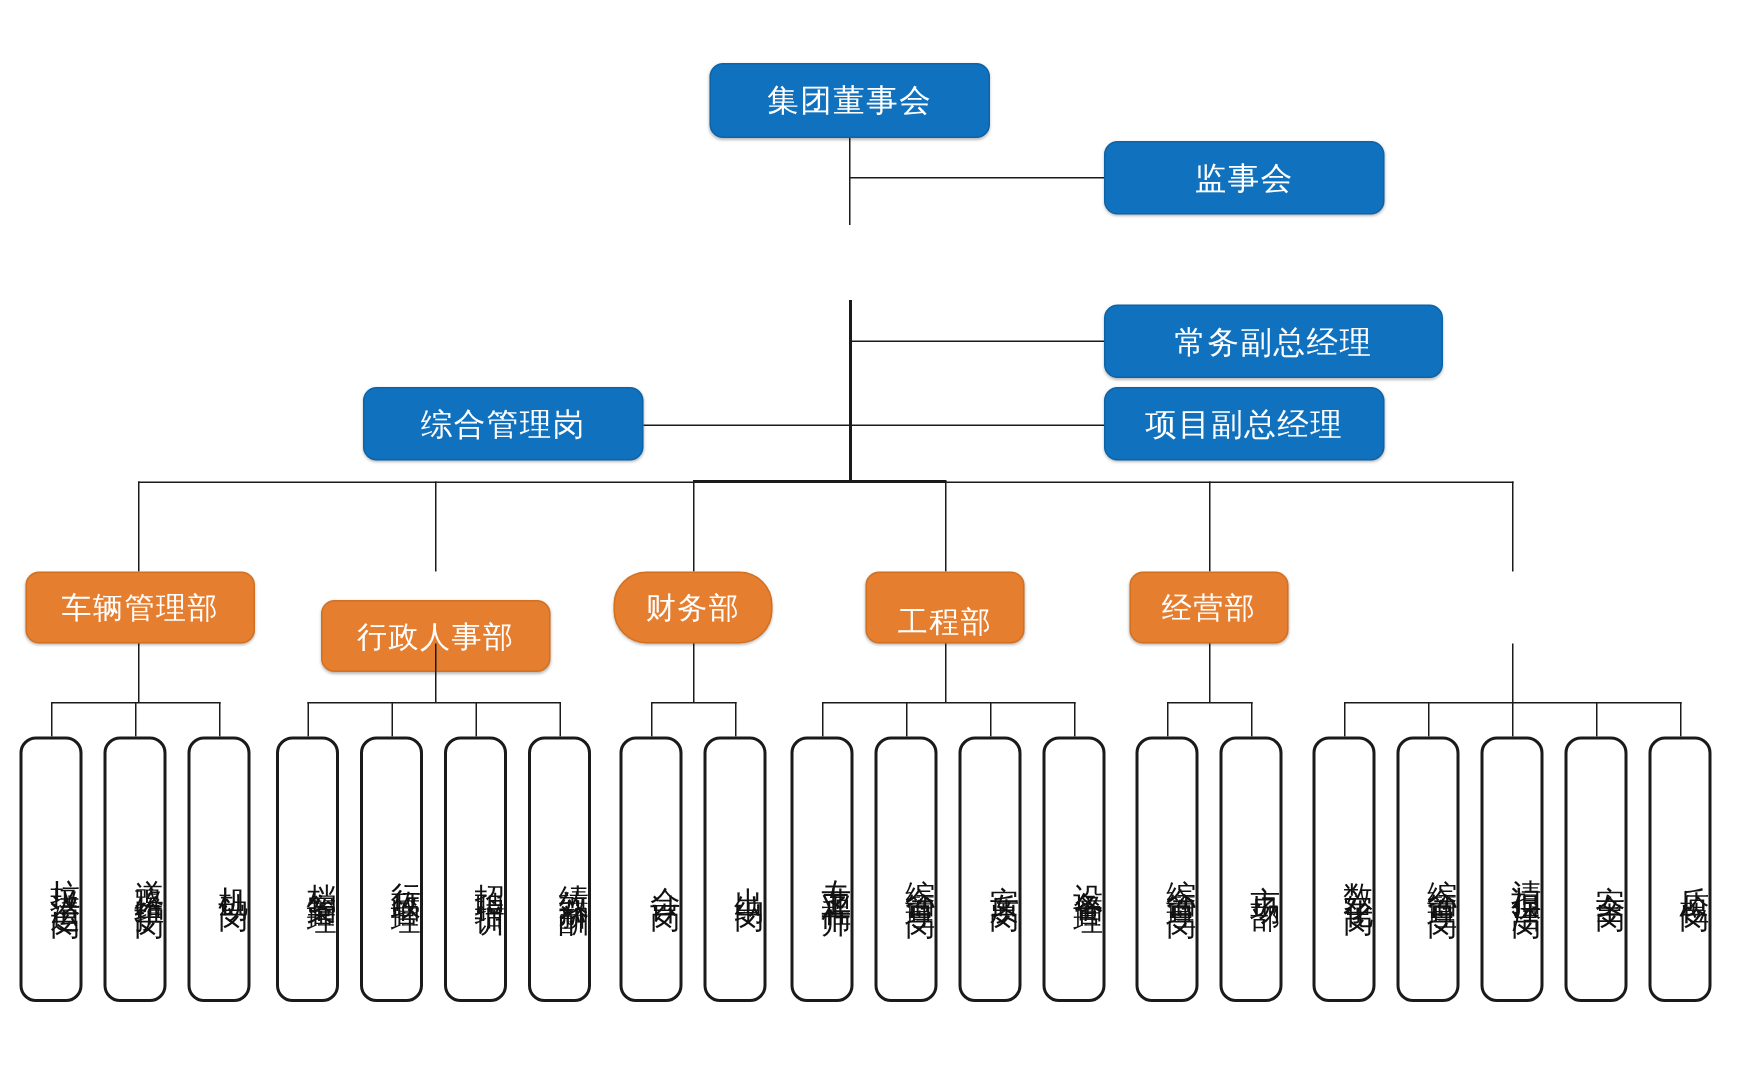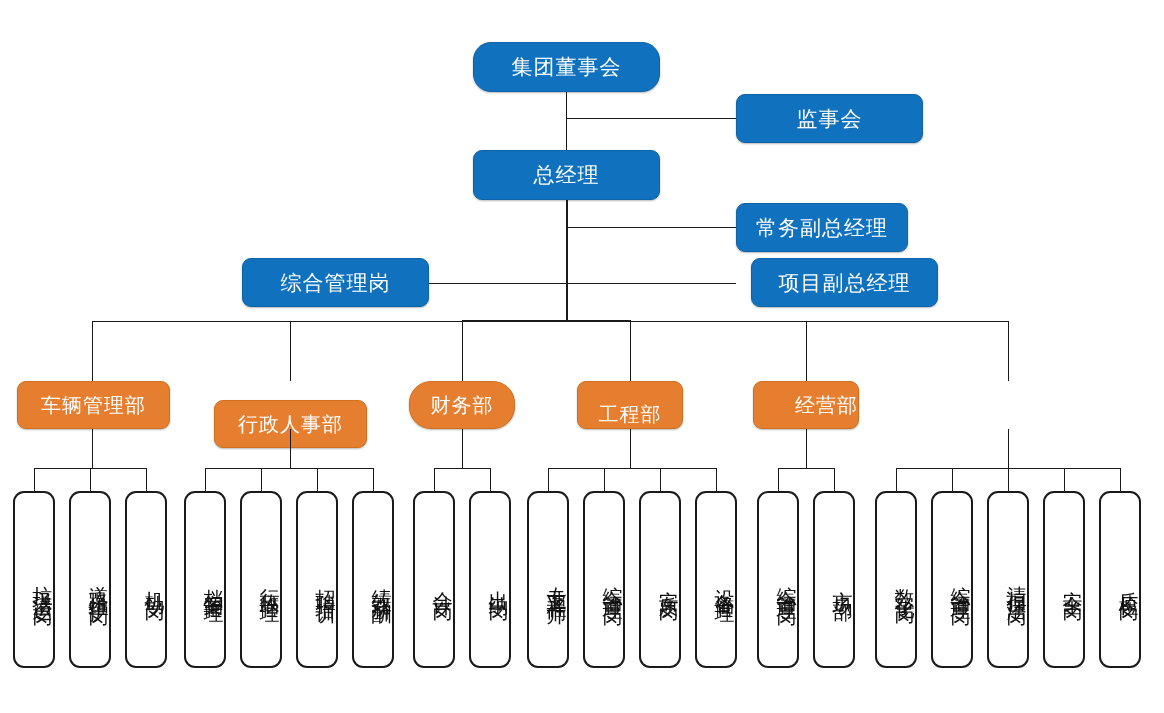--- a/index.html
+++ b/index.html
@@ -73,37 +73,34 @@
     writing-mode: vertical-rl;
     text-orientation: upright;
     white-space: nowrap;
   }
 </style>
 </head>
 <body>
 
 <div id="org-chart">
 
-  <div class="node node-blue" style="left:473px; top:42px; width:187px; height:50px;border-radius:18px;">
+  <div class="node node-blue" style="left:473px; top:42px; width:187px; height:50px;">
     <span>集团董事会</span>
   </div>
 
   <div class="node node-blue" style="left:736px; top:94px; width:187px; height:49px;">
     <span>监事会</span>
   </div>
 
-  <div class="node node-blue" style="left:473px; top:150px; width:187px; height:50px;">
-    <span>总经理</span>
-  </div>
-
-  <div class="node node-blue" style="left:736px; top:203px; width:172px; height:49px;">
+
+  <div class="node node-blue" style="left:736px; top:203px; width:226px; height:49px;">
     <span>常务副总经理</span>
   </div>
 
-  <div class="node node-blue" style="left:736px; top:258px; width:187px; height:49px;margin-left:15px;">
+  <div class="node node-blue" style="left:736px; top:258px; width:187px; height:49px;">
     <span>项目副总经理</span>
   </div>
 
   <div class="node node-blue" style="left:242px; top:258px; width:187px; height:49px;">
     <span>综合管理岗</span>
   </div>
 
   <div class="line v" style="left:566px; top:92px; height:58px;"></div>
 
   <div class="line h" style="left:566px; top:118px; width:170px;"></div>
@@ -131,21 +128,21 @@
   </div>
   <div class="node node-orange" style="left:214px; top:400px; width:153px; height:48px;">
     <span>行政人事部</span>
   </div>
   <div class="node node-orange" style="left:409px; top:381px; width:106px; height:48px;border-radius:22px;">
     <span>财务部</span>
   </div>
   <div class="node node-orange" style="left:577px; top:381px; width:106px; height:48px;align-items:flex-end;">
     <span>工程部</span>
   </div>
-  <div class="node node-orange" style="left:753px; top:381px; width:106px; height:48px;justify-content:flex-end;">
+  <div class="node node-orange" style="left:753px; top:381px; width:106px; height:48px;">
     <span>经营部</span>
   </div>
 
   <div class="line v" style="left:92px; top:429px; height:39px;"></div>
   <div class="line h" style="left:34px; top:468px; width:113px;"></div>
   <div class="line v" style="left:34px;  top:468px; height:23px;"></div>
   <div class="line v" style="left:90px;  top:468px; height:23px;"></div>
   <div class="line v" style="left:146px; top:468px; height:23px;"></div>
 
   <div class="line v" style="left:290px; top:429px; height:39px;"></div>

